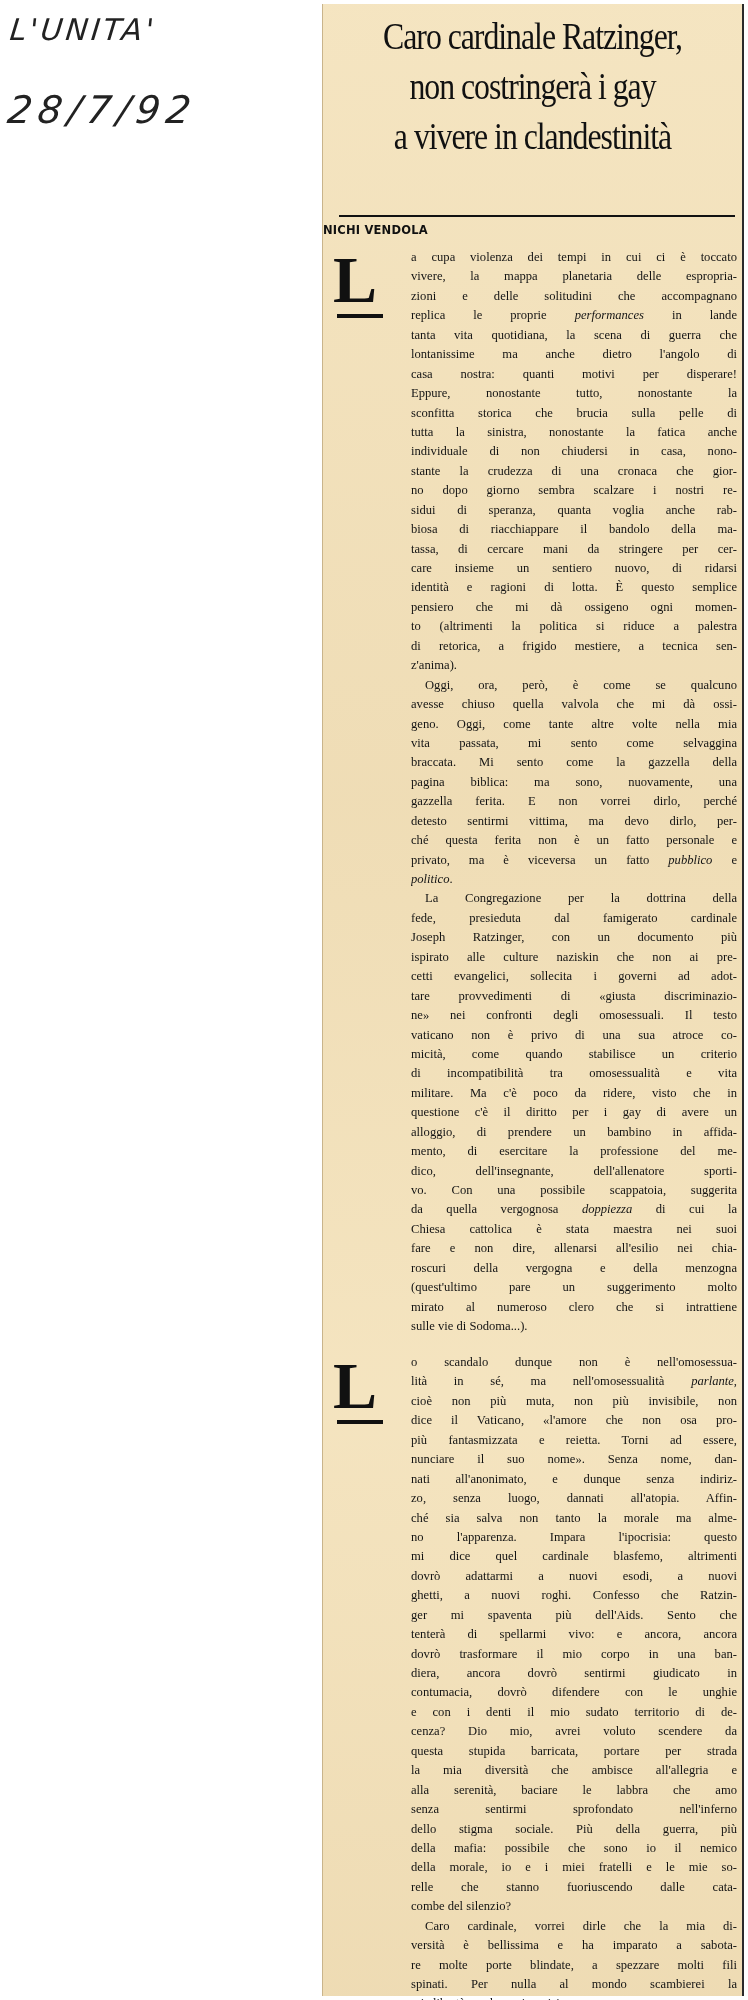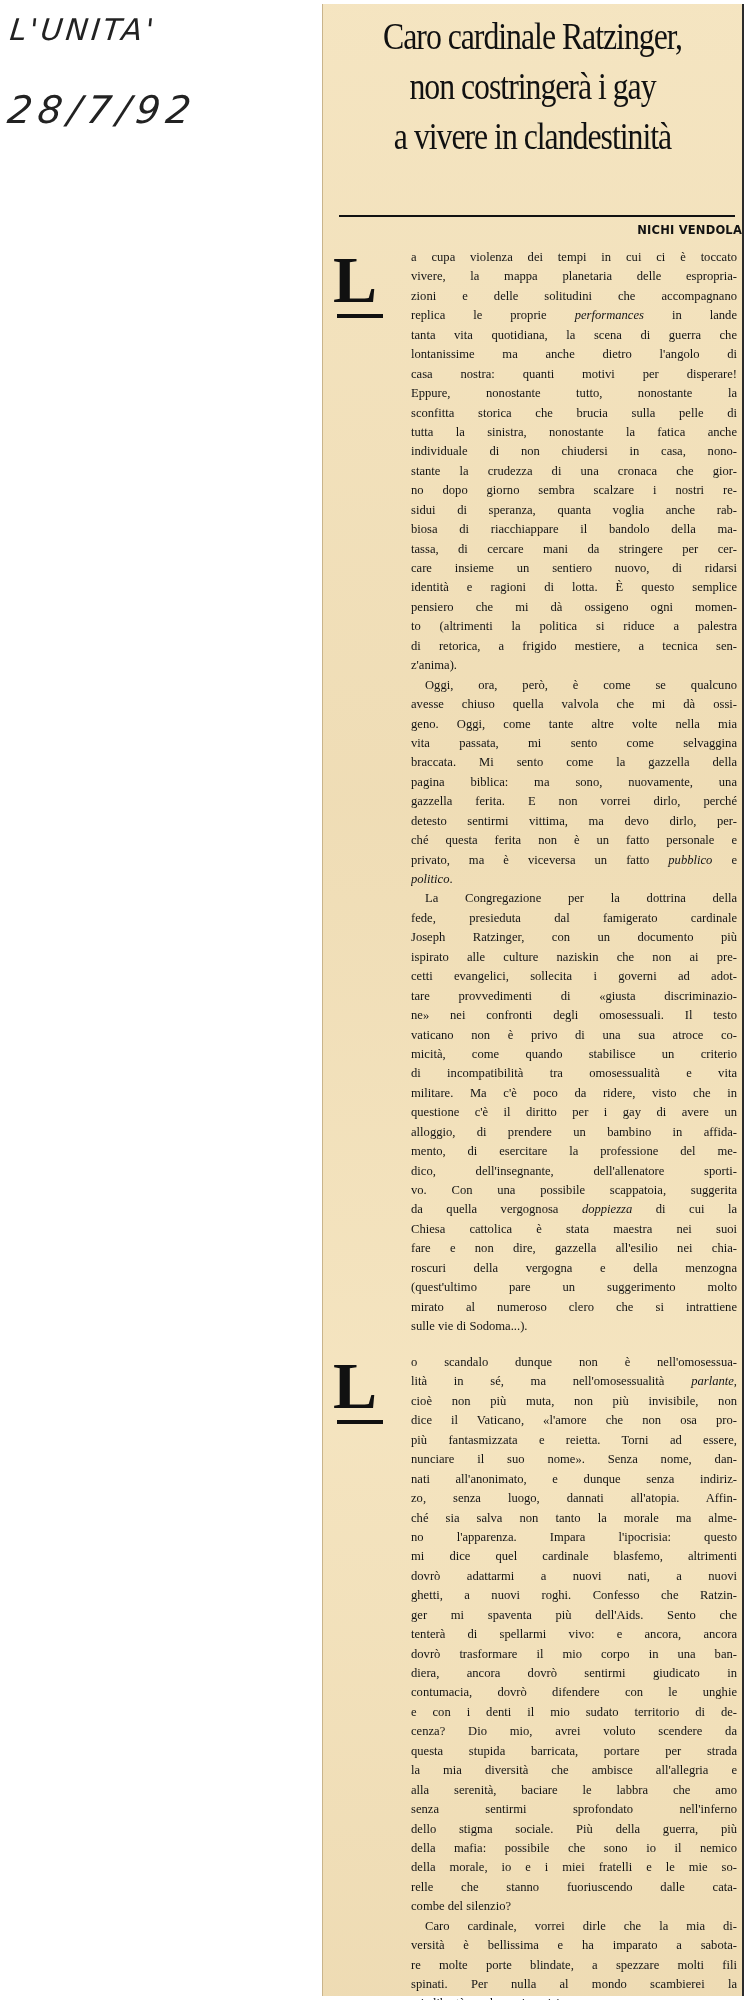--- a/index.html
+++ b/index.html
@@ -7,21 +7,21 @@
   .handwriting{position:absolute;font-family:"DejaVu Sans",sans-serif;color:#222;font-style:italic;font-weight:300;letter-spacing:3px;}
   .hw-paper{left:10px;top:12px;font-size:30px;transform:skewX(-6deg);}
   .hw-date{left:8px;top:88px;font-size:38px;letter-spacing:6px;transform:skewX(-8deg);}
   .clipping{position:absolute;left:322px;top:4px;width:422px;height:1992px;background:#f4e3bd;
     background-image:linear-gradient(180deg,rgba(255,255,255,0.06),rgba(160,120,60,0.06) 40%,rgba(255,255,255,0.04) 70%,rgba(170,130,70,0.08));
     border-left:1px solid #c9b48b;border-right:2px solid #2a2a2a;box-sizing:border-box;}
   .headline{position:absolute;left:0;top:8px;width:100%;text-align:center;font-family:"Liberation Serif",serif;
     font-size:37px;line-height:50px;color:#111;letter-spacing:-1.2px;transform:scaleX(0.86);transform-origin:center top;}
   .headline div{white-space:nowrap;}
   .rule{position:absolute;left:16px;width:396px;top:211px;height:2px;background:#111;}
-  .byline{position:absolute;left:0;width:100%;top:219px;text-align:right;font-family:"DejaVu Sans",sans-serif;
+  .byline{position:absolute;left:0;width:100%;top:219px;text-align:left;font-family:"DejaVu Sans",sans-serif;
     font-weight:bold;font-size:11.5px;color:#111;letter-spacing:0.2px;}
   .dropcap{position:absolute;left:10px;width:50px;font-family:"Liberation Serif",serif;font-weight:bold;font-size:66px;line-height:60px;color:#111;}
   .dropcap .bar{position:absolute;left:4px;width:46px;height:4px;background:#111;}
   .dc1{top:246px;} .dc1 .bar{top:64px;}
   .dc2{top:1352px;} .dc2 .bar{top:64px;}
   .body{position:absolute;left:88px;width:326px;font-family:Liberation Serif, serif;font-size:12.6px;color:#141414;}
   .line{height:19.45px;line-height:19.45px;white-space:nowrap;text-align:justify;text-align-last:justify;overflow:hidden;}
   .line.last{text-align-last:left;}
   .line.indent{text-indent:14px;}
   em{font-style:italic;}
@@ -90,21 +90,21 @@
       <div class="line">micità, come quando stabilisce un criterio</div>
       <div class="line">di incompatibilità tra omosessualità e vita</div>
       <div class="line">militare. Ma c'è poco da ridere, visto che in</div>
       <div class="line">questione c'è il diritto per i gay di avere un</div>
       <div class="line">alloggio, di prendere un bambino in affida-</div>
       <div class="line">mento, di esercitare la professione del me-</div>
       <div class="line">dico, dell'insegnante, dell'allenatore sporti-</div>
       <div class="line">vo. Con una possibile scappatoia, suggerita</div>
       <div class="line">da quella vergognosa <em>doppiezza</em> di cui la</div>
       <div class="line">Chiesa cattolica è stata maestra nei suoi</div>
-      <div class="line">fare e non dire, gazzella all'esilio nei chia-</div>
+      <div class="line">fare e non dire, allenarsi all'esilio nei chia-</div>
       <div class="line">roscuri della vergogna e della menzogna</div>
       <div class="line">(quest'ultimo pare un suggerimento molto</div>
       <div class="line">mirato al numeroso clero che si intrattiene</div>
       <div class="line last">sulle vie di Sodoma...).</div>
     </div>
 
   <div class="dropcap dc2">
     <span>L</span>
     <div class="bar"></div>
   </div>
@@ -113,21 +113,21 @@
       <div class="line">lità in sé, ma nell'omosessualità <em>parlante</em>,</div>
       <div class="line">cioè non più muta, non più invisibile, non</div>
       <div class="line">dice il Vaticano, «l'amore che non osa pro-</div>
       <div class="line">più fantasmizzata e reietta. Torni ad essere,</div>
       <div class="line">nunciare il suo nome». Senza nome, dan-</div>
       <div class="line">nati all'anonimato, e dunque senza indiriz-</div>
       <div class="line">zo, senza luogo, dannati all'atopia. Affin-</div>
       <div class="line">ché sia salva non tanto la morale ma alme-</div>
       <div class="line">no l'apparenza. Impara l'ipocrisia: questo</div>
       <div class="line">mi dice quel cardinale blasfemo, altrimenti</div>
-      <div class="line">dovrò adattarmi a nuovi nati, a nuovi</div>
+      <div class="line">dovrò adattarmi a nuovi esodi, a nuovi</div>
       <div class="line">ghetti, a nuovi roghi. Confesso che Ratzin-</div>
       <div class="line">ger mi spaventa più dell'Aids. Sento che</div>
       <div class="line">tenterà di spellarmi vivo: e ancora, ancora</div>
       <div class="line">dovrò trasformare il mio corpo in una ban-</div>
       <div class="line">diera, ancora dovrò sentirmi giudicato in</div>
       <div class="line">contumacia, dovrò difendere con le unghie</div>
       <div class="line">e con i denti il mio sudato territorio di de-</div>
       <div class="line">cenza? Dio mio, avrei voluto scendere da</div>
       <div class="line">questa stupida barricata, portare per strada</div>
       <div class="line">la mia diversità che ambisce all'allegria e</div>

